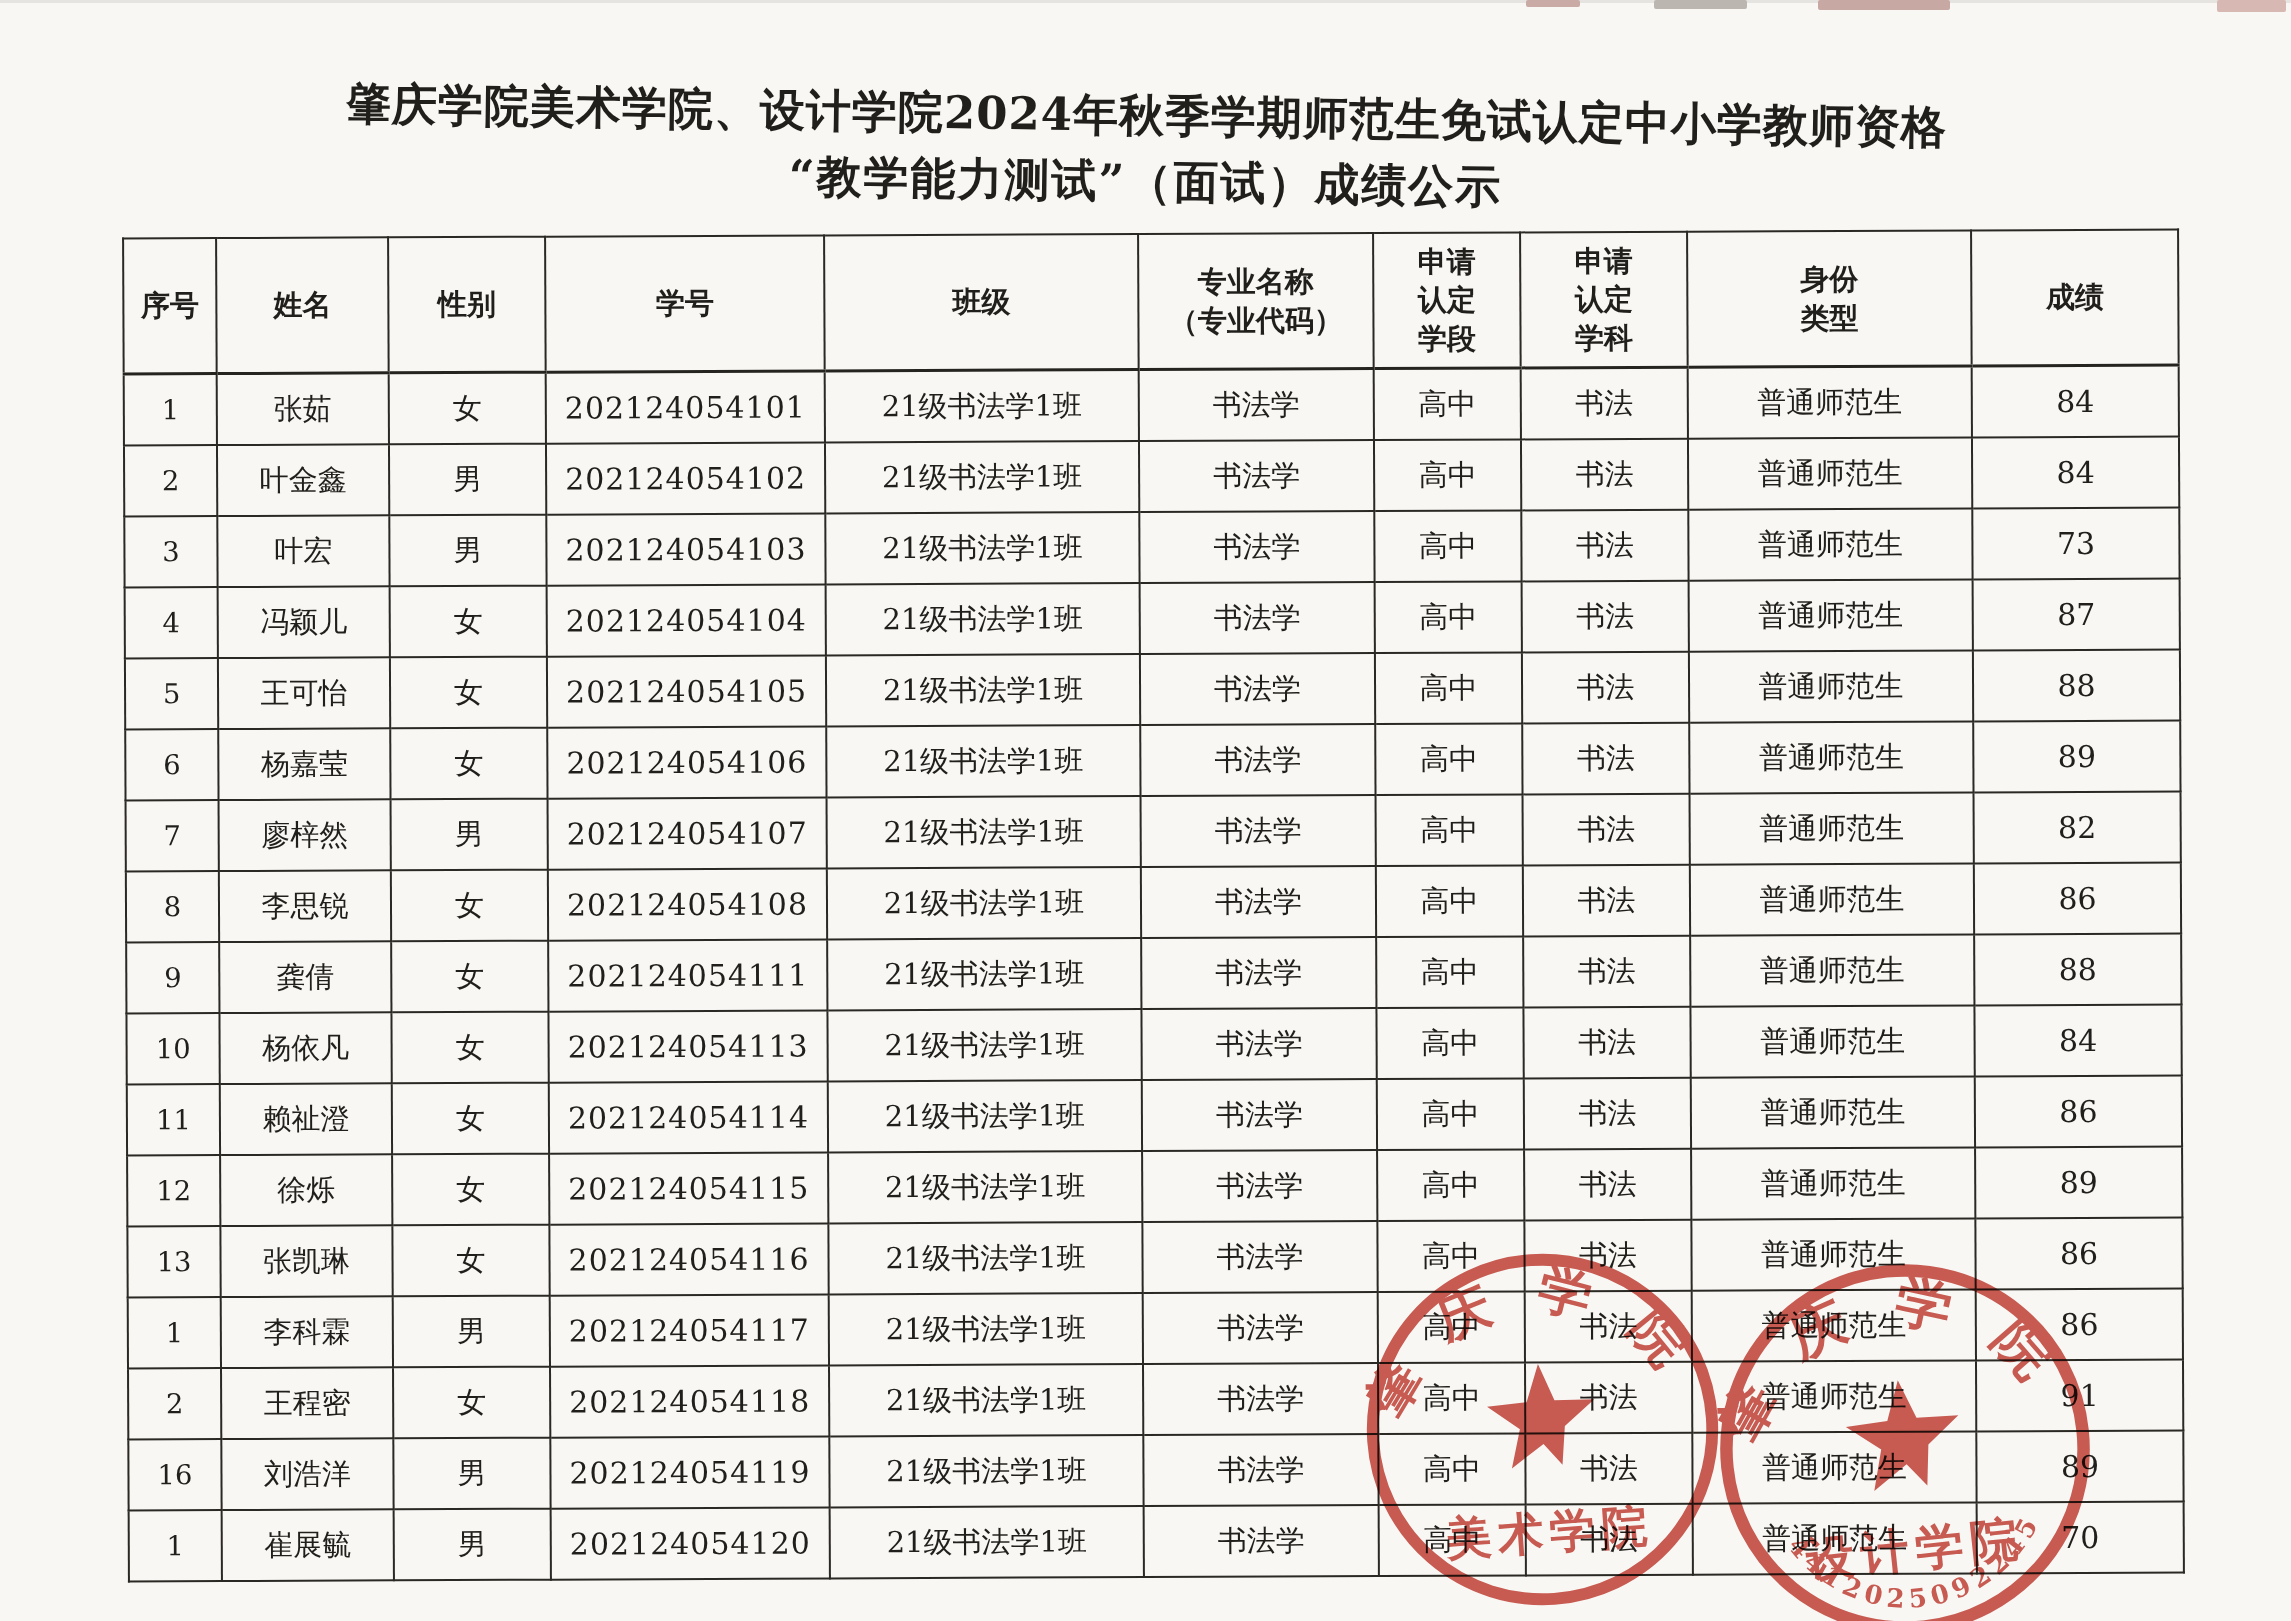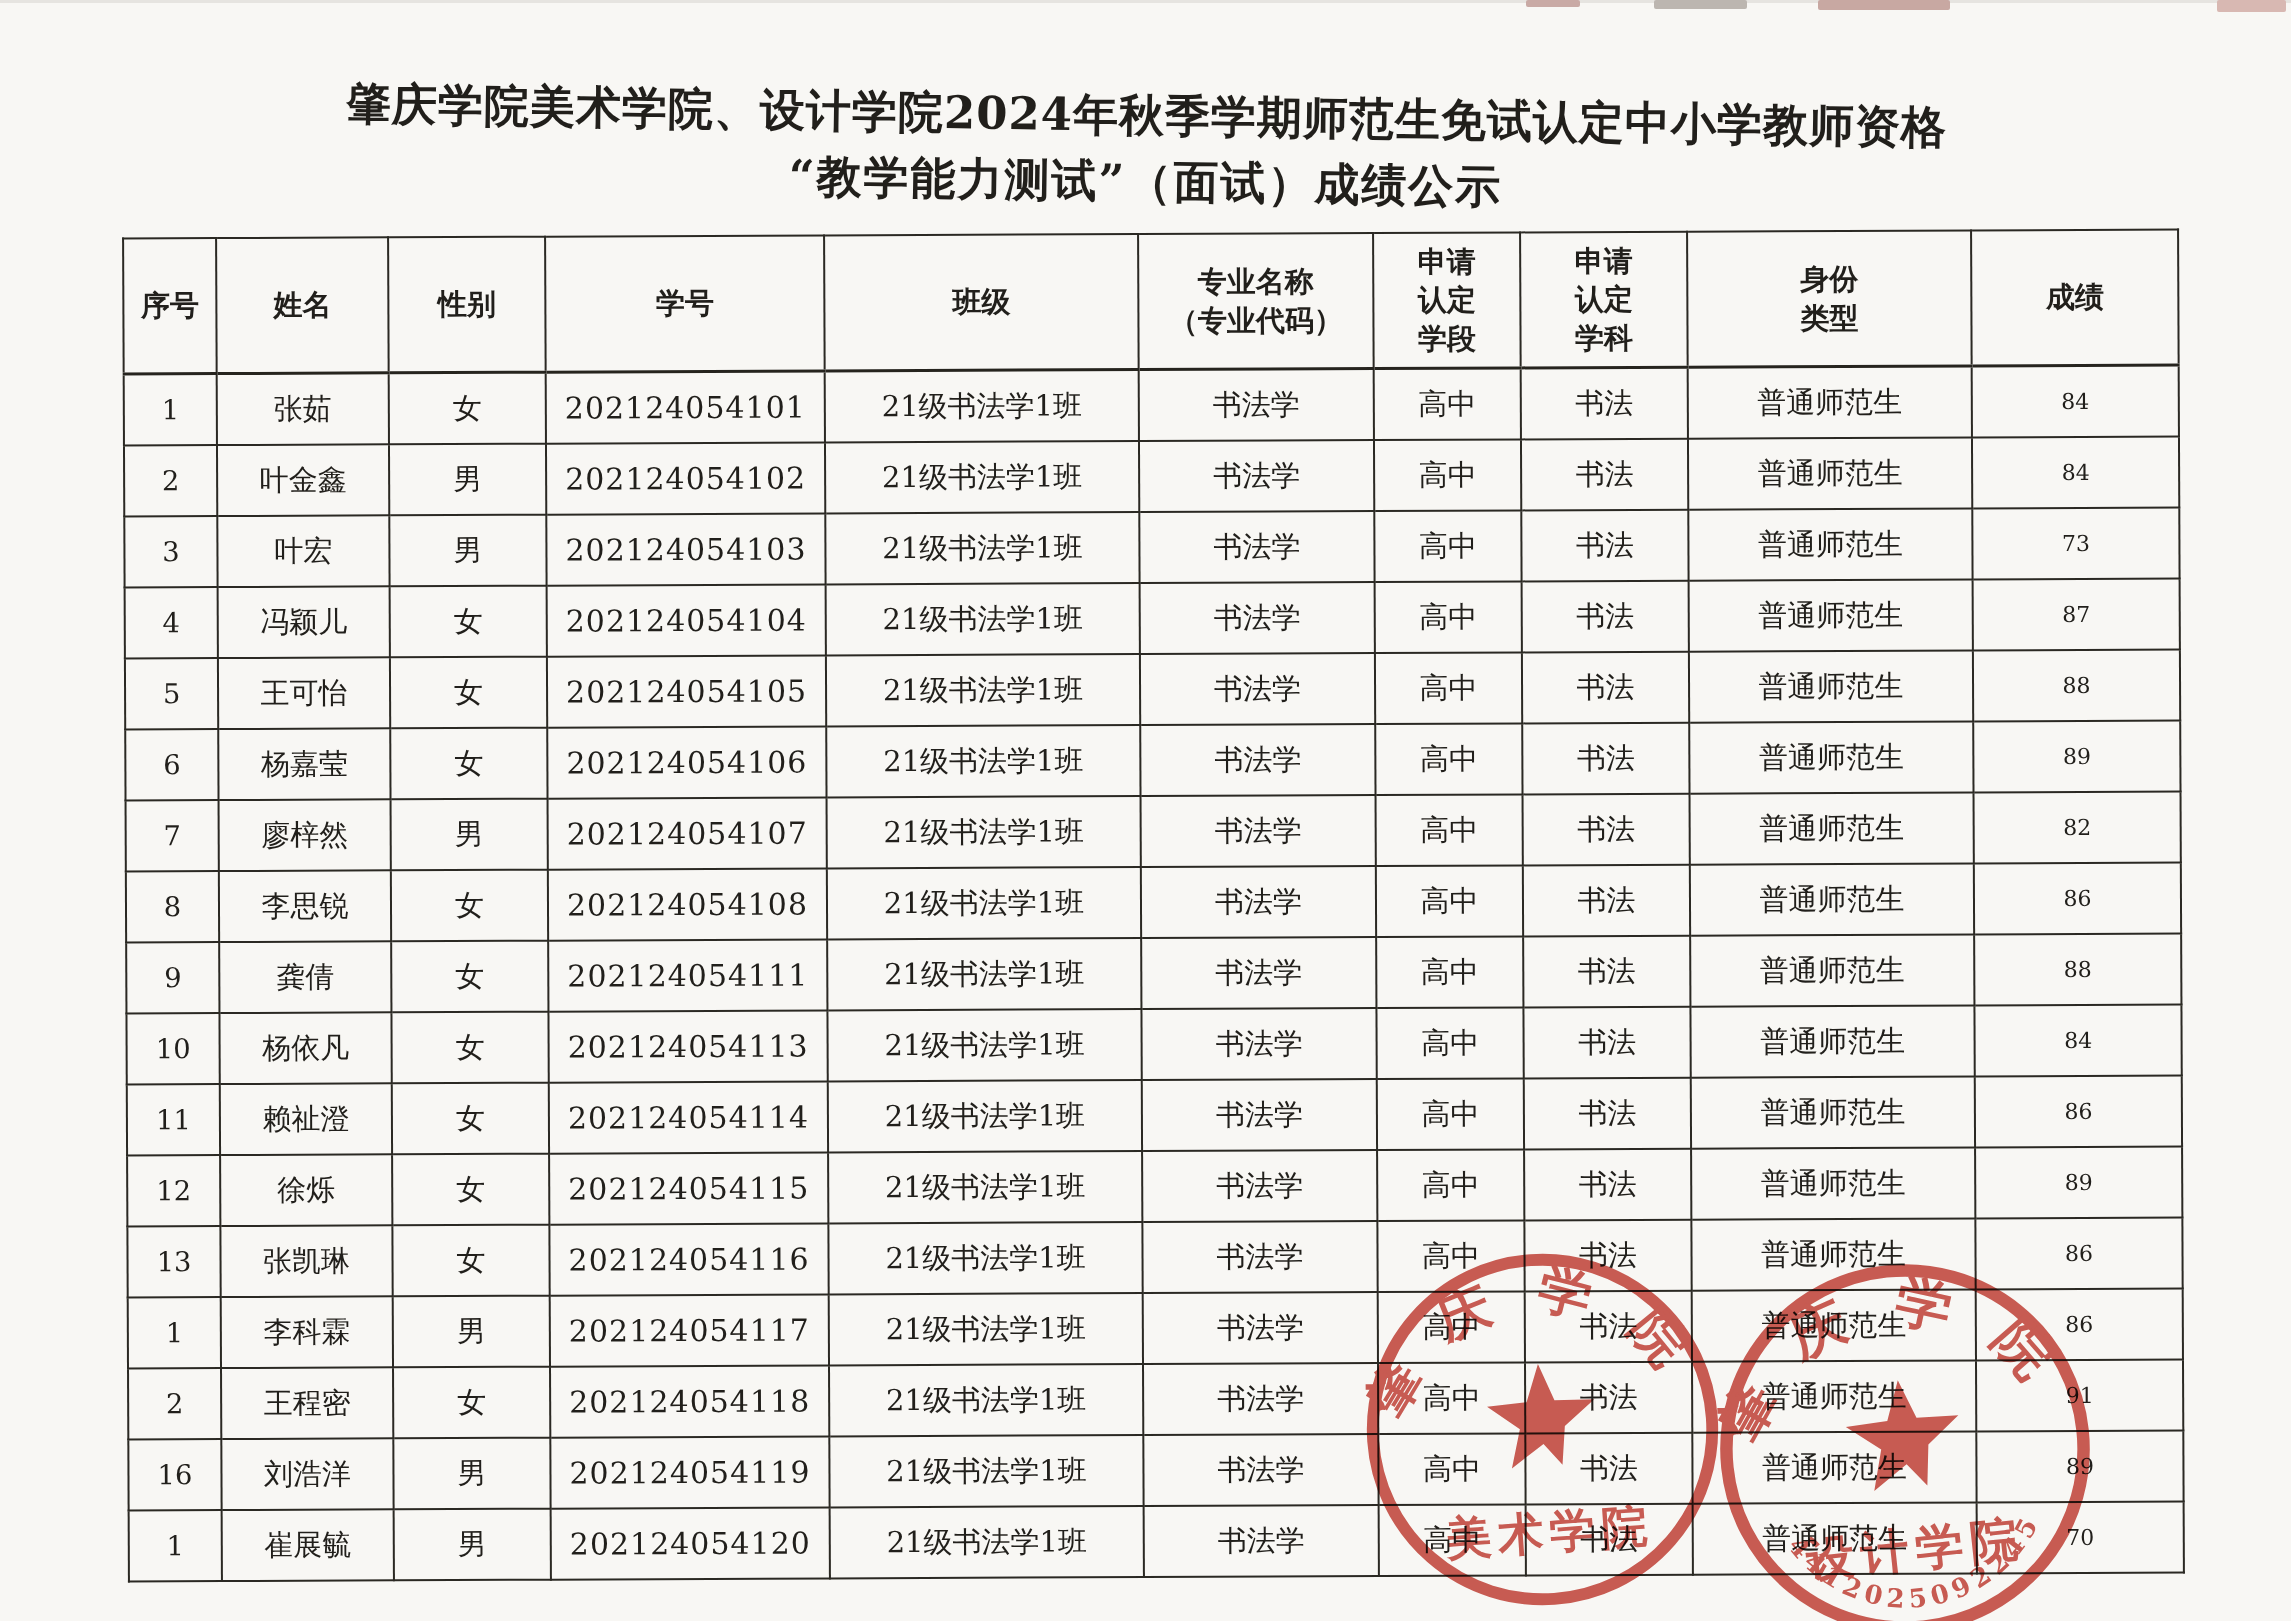--- a/index.html
+++ b/index.html
@@ -47,21 +47,21 @@
     padding:0;
     overflow:hidden;
   }
   thead th{
     height:133px;font-size:29px;font-weight:bold;line-height:1.32;
     border-bottom:3.9px solid #26241e;
   }
   tbody td{height:69px;font-size:29px;}
   tbody td.c0{font-size:27.4px;}
   tbody td.c3{font-size:30px;letter-spacing:1px;}
-  tbody td.c9{font-size:22px;margin-top:40px;}
+  tbody td.c9{font-size:30px;margin-top:40px;}
 
   
   .stamp{position:absolute;mix-blend-mode:multiply;opacity:.88;}
   .stamp-art{transform:rotate(-4deg);left:1360px;top:1247px;}
   .stamp-design{transform:rotate(-6deg);left:1713px;top:1257px;}
 </style>
 </head>
 <body>
 
 <div class="sheet">

